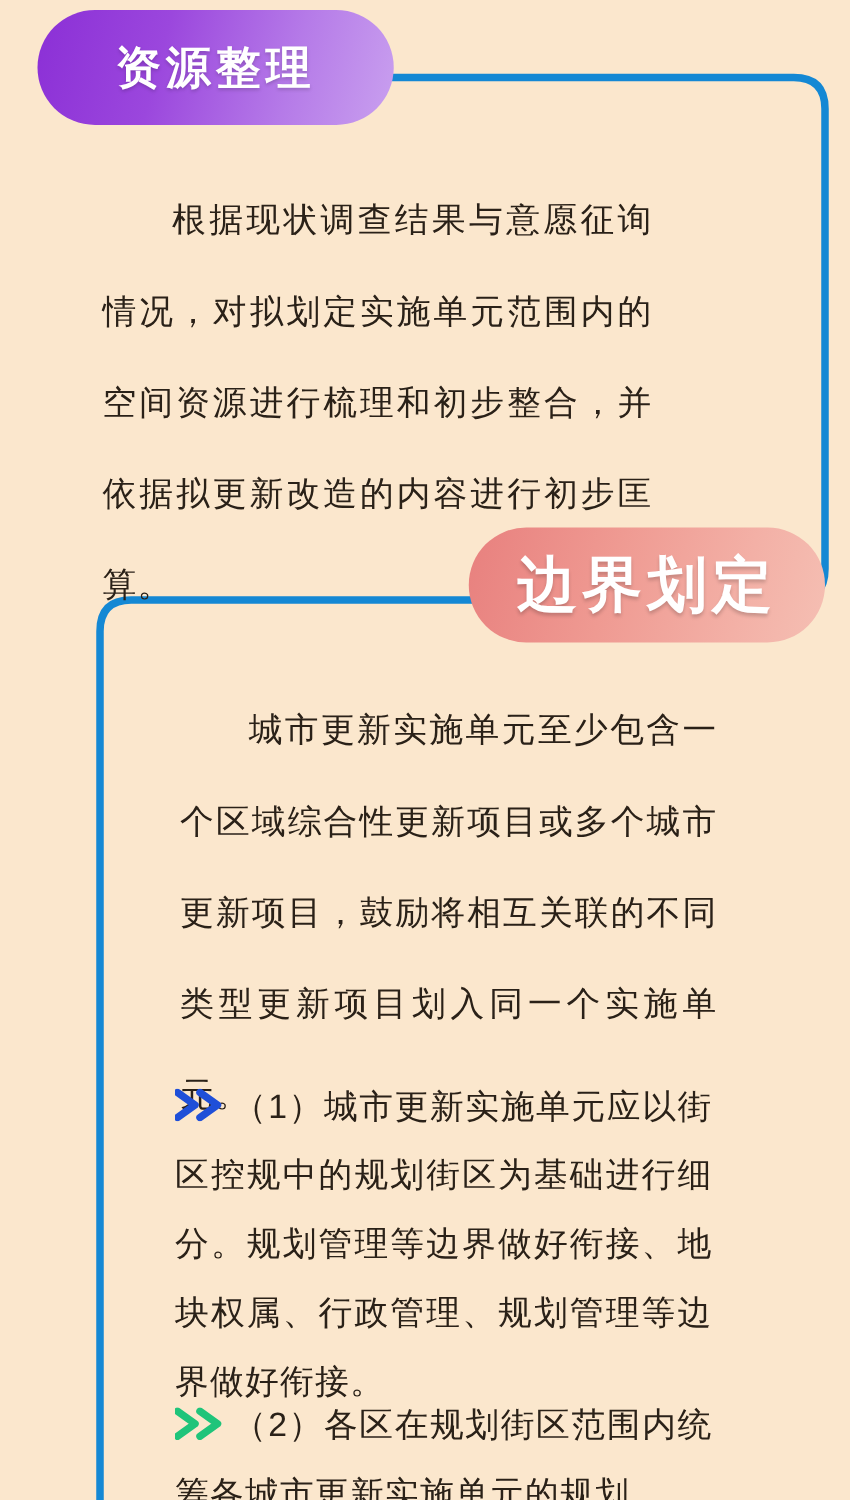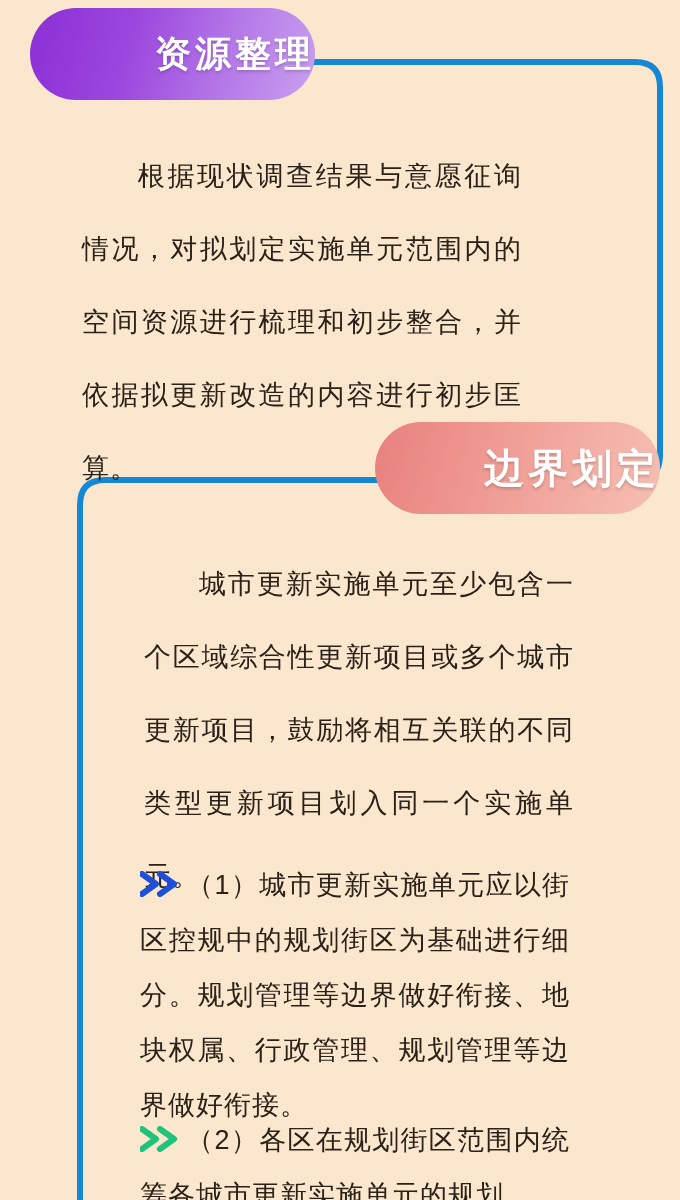--- a/index.html
+++ b/index.html
@@ -30,41 +30,41 @@
     width: 680px;
     height: 1200px;
     pointer-events: none;
   }
 
   
   .pill {
     position: absolute;
     display: flex;
     align-items: center;
-    justify-content: flex-end;
+    justify-content: center;
     border-radius: 48px;
     color: #ffffff;
     font-weight: bold;
     letter-spacing: 4px;
     text-shadow: 0 2px 3px rgba(0,0,0,0.18);
   }
   .pill-1 {
     left: 30px;
     top: 8px;
     width: 285px;
     height: 92px;
     font-size: 36px;
     background: linear-gradient(105deg, #8b2fd6 0%, #9b47dd 35%, #b57ae8 70%, #c9a0ef 100%);
   }
   .pill-2 {
     left: 375px;
     top: 422px;
     width: 285px;
     height: 92px;
-    font-size: 40px;
+    font-size: 48px;
     background: linear-gradient(105deg, #e8807e 0%, #ef9a92 40%, #f3b0a6 75%, #f5bfb3 100%);
   }
 
   .para {
     position: absolute;
     color: #2a2118;
     font-size: 27px;
     line-height: 73px;
     letter-spacing: 1px;
     text-align: justify;

